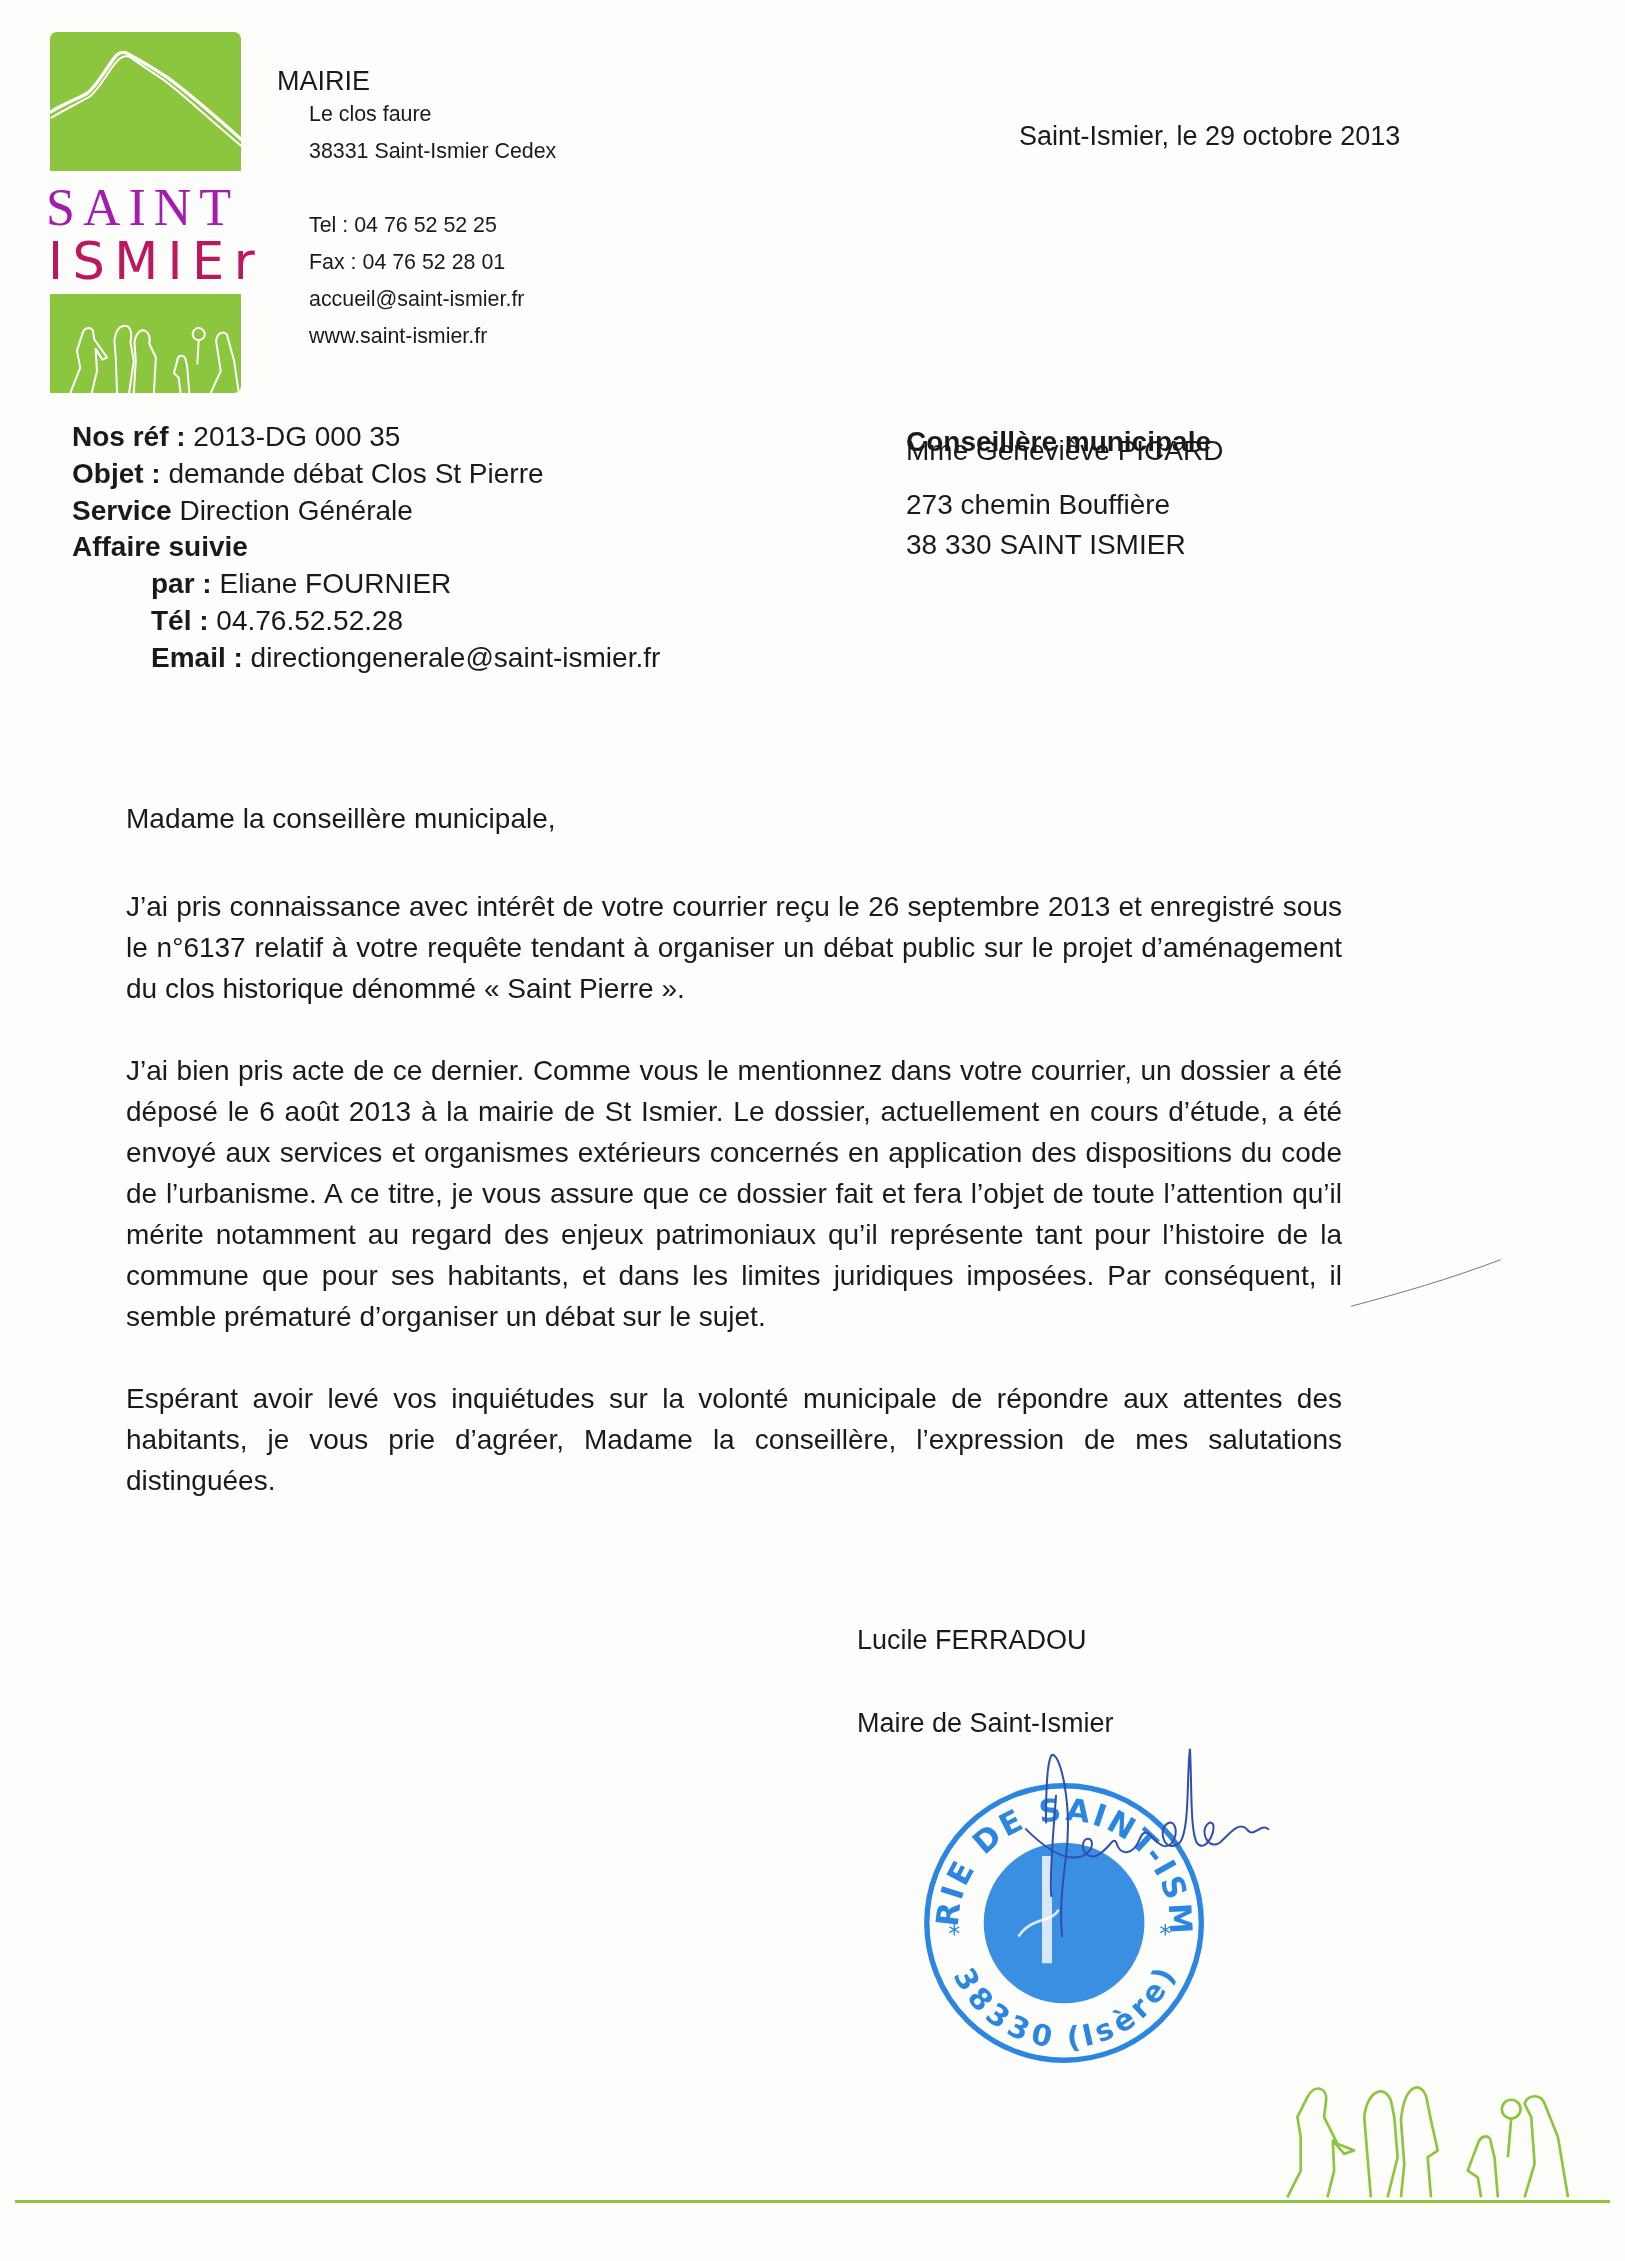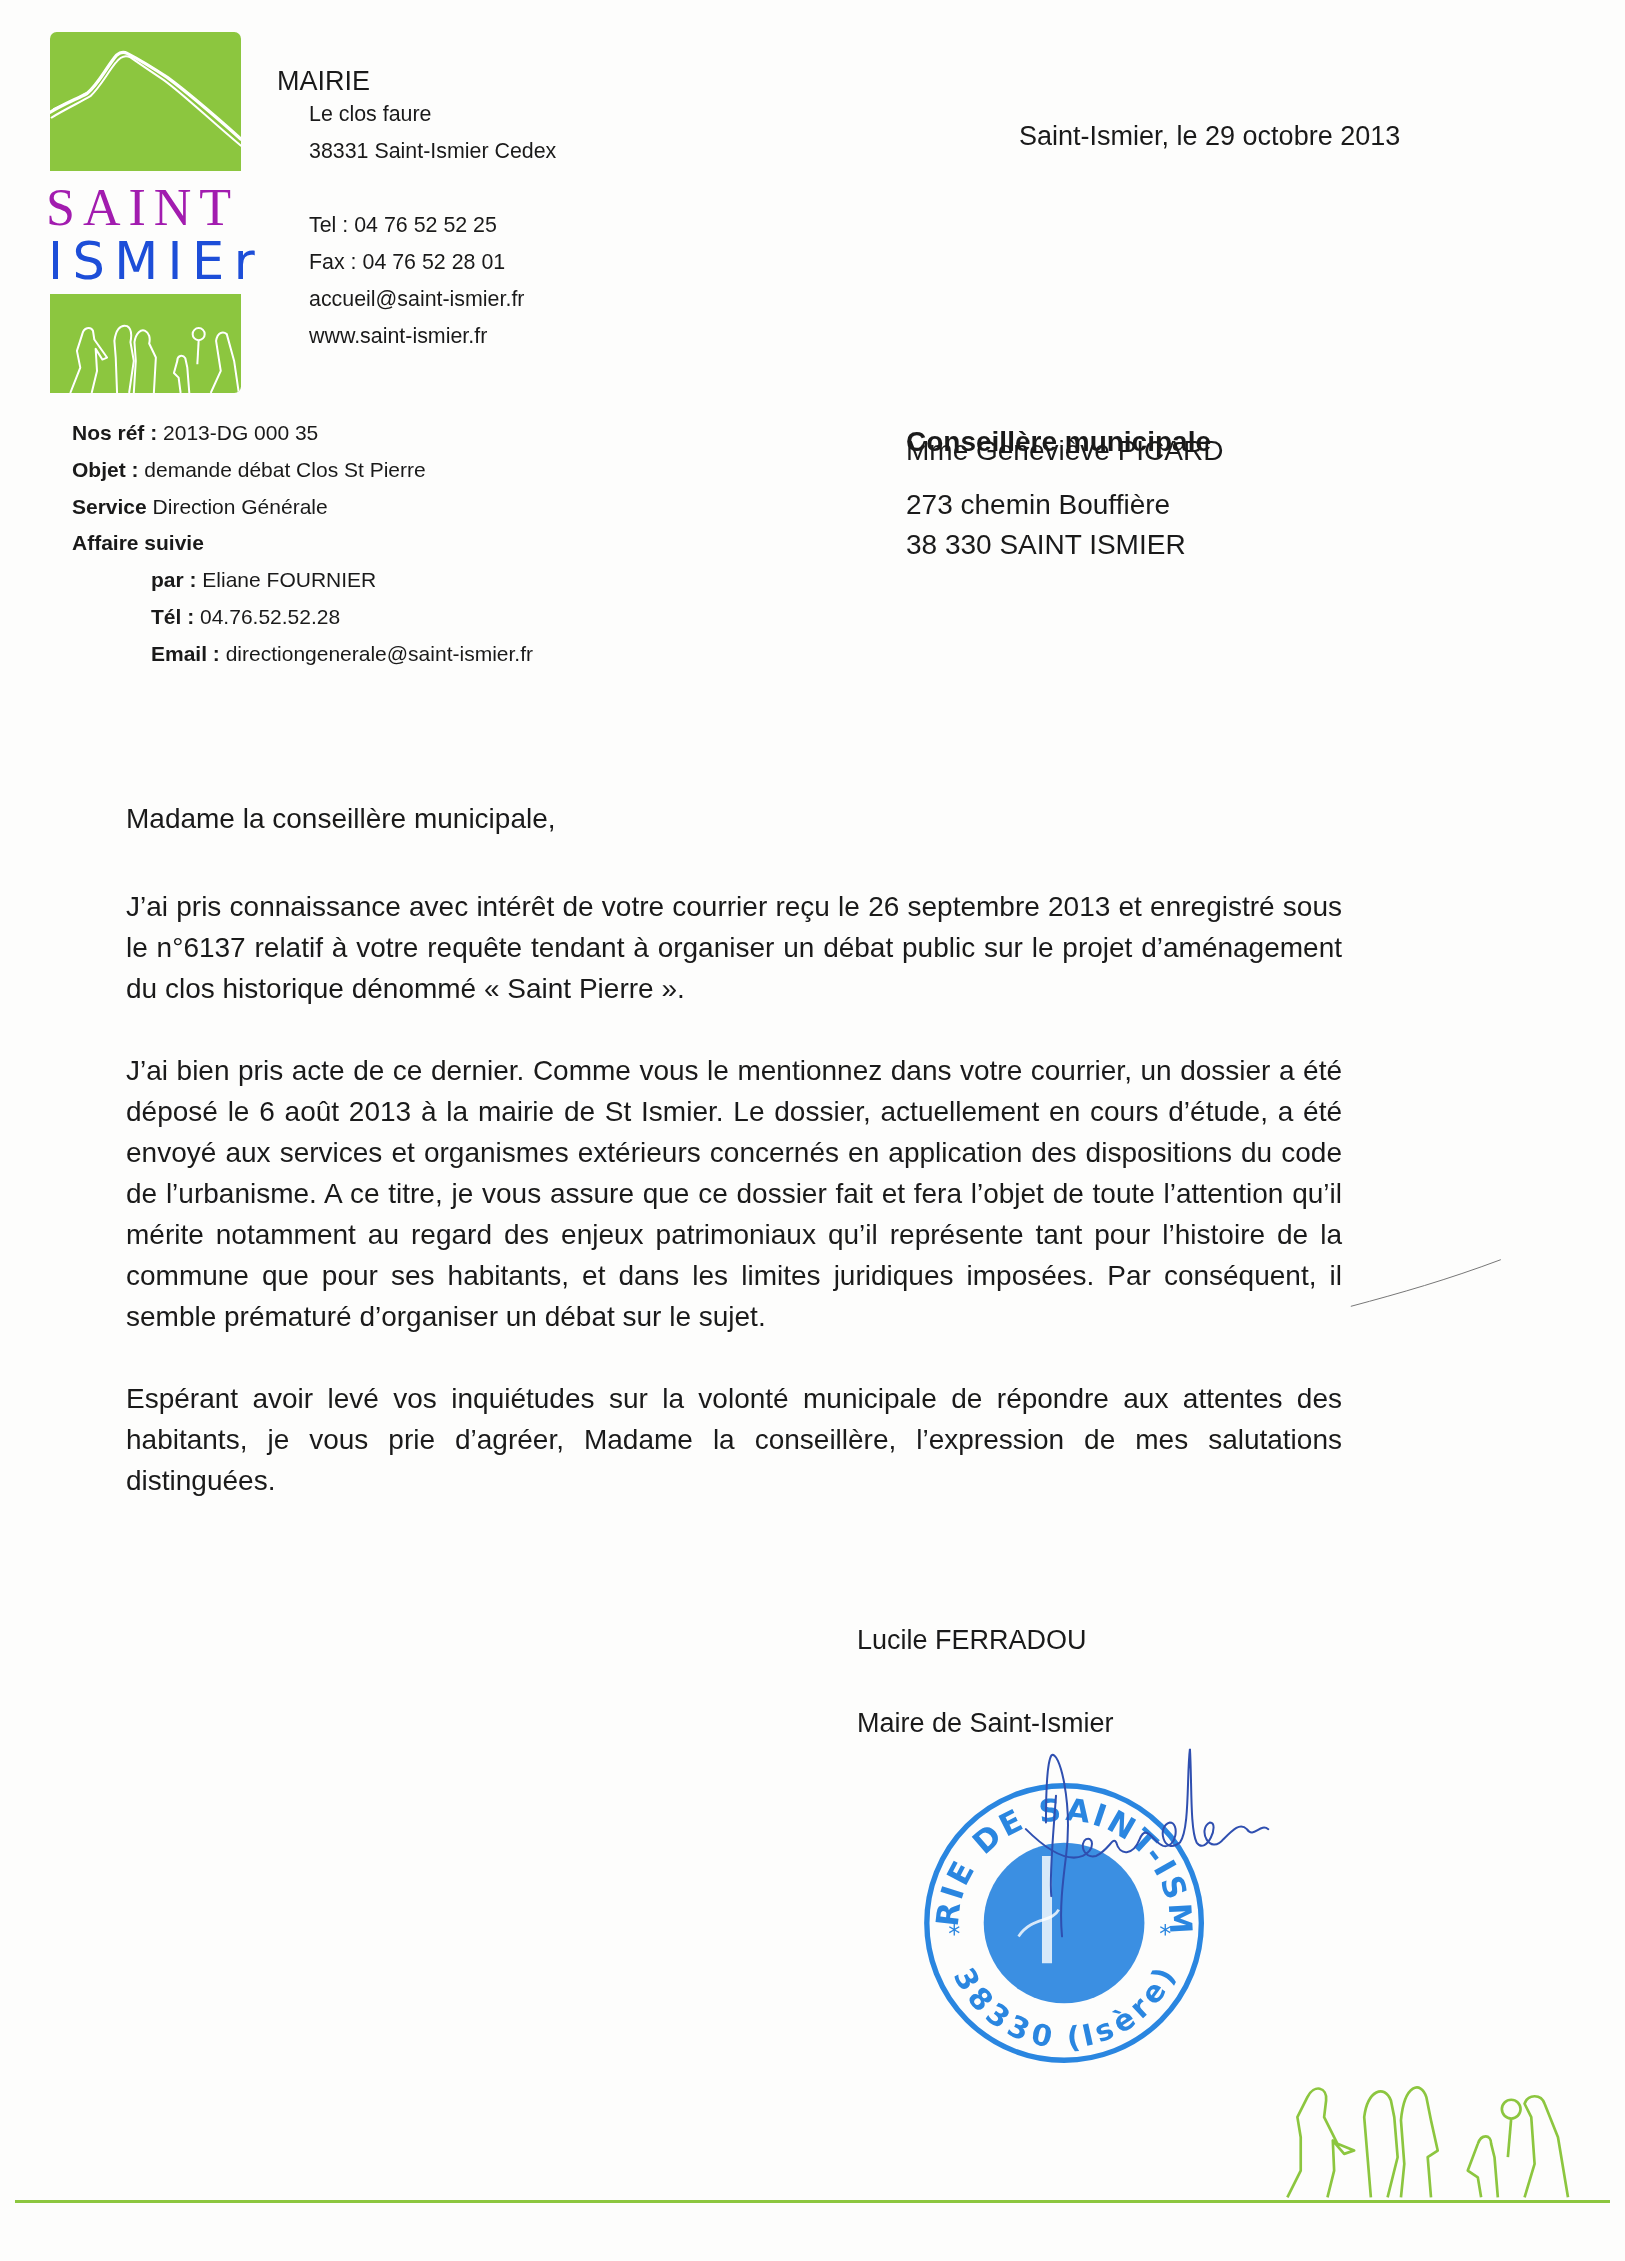--- a/index.html
+++ b/index.html
@@ -8,29 +8,29 @@
   .abs { position:absolute; white-space:nowrap; }
 
   
   .logo-top { position:absolute; left:50px; top:32px; width:191px; height:139px;
               background:#8cc63f; border-radius:6.7px 6.7px 0 0; overflow:hidden; }
   .logo-bottom { position:absolute; left:50px; top:294px; width:191px; height:99px;
               background:#8cc63f; border-radius:0 0 6.7px 0; overflow:hidden; }
   .logo-saint { position:absolute; left:46px; top:182px; font-family:"Liberation Serif","DejaVu Serif",serif;
               font-size:52px; letter-spacing:8px; color:#a21caf; line-height:1; }
   .logo-ismier { position:absolute; left:48px; top:236px; font-family:"DejaVu Sans", sans-serif;
-              font-size:51px; letter-spacing:9.4px; color:#1d4ed8; line-height:1; font-weight:normal; }
+              font-size:51px; letter-spacing:9.4px; color:#be185d; line-height:1; font-weight:normal; }
 
   
   .hdr-title { left:277px; top:66px; font-size:27px; }
   .hdr-line  { left:277px; font-size:21.4px;margin-left:32px; }
 
   .date { left:1019px; top:121px; font-size:27px; }
 
-  .ref  { left:72px; font-size:21px; }
+  .ref  { left:72px; font-size:28px; }
   .ref b { font-weight:bold; }
   .ref.ind { left:151px; }
 
   .recipient { left:906px; font-size:28px; }
 
   .body-text { position:absolute; left:126px; width:1224px; font-size:28px; line-height:41px;
                text-align:justify; }
   .body-text p { margin:0 8px 41px 0; }
   .greeting { left:126px; top:803px; font-size:28px; }
 

